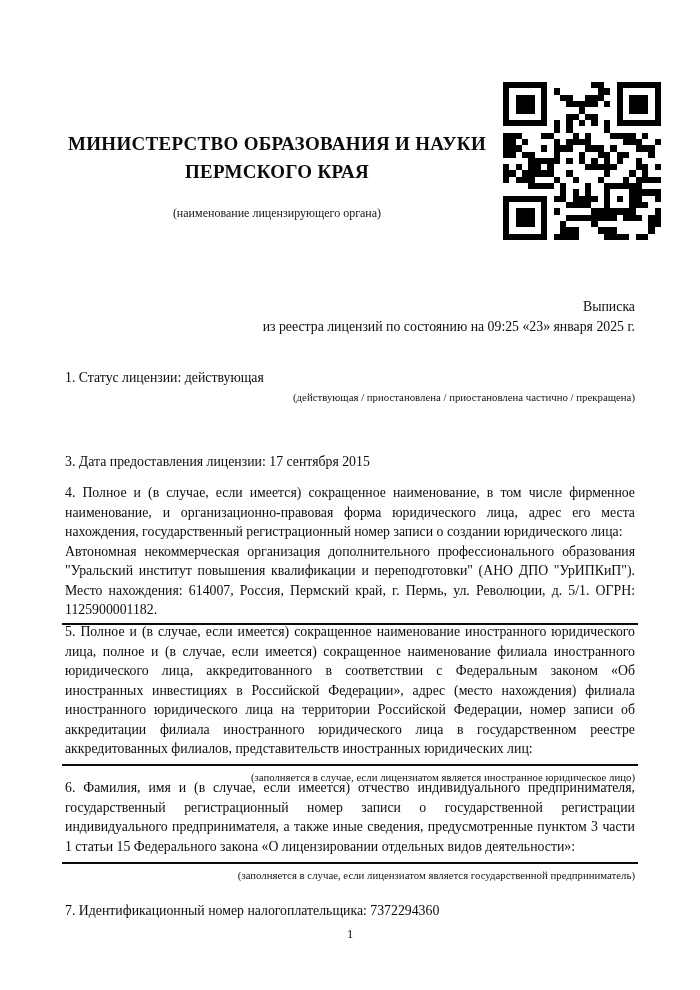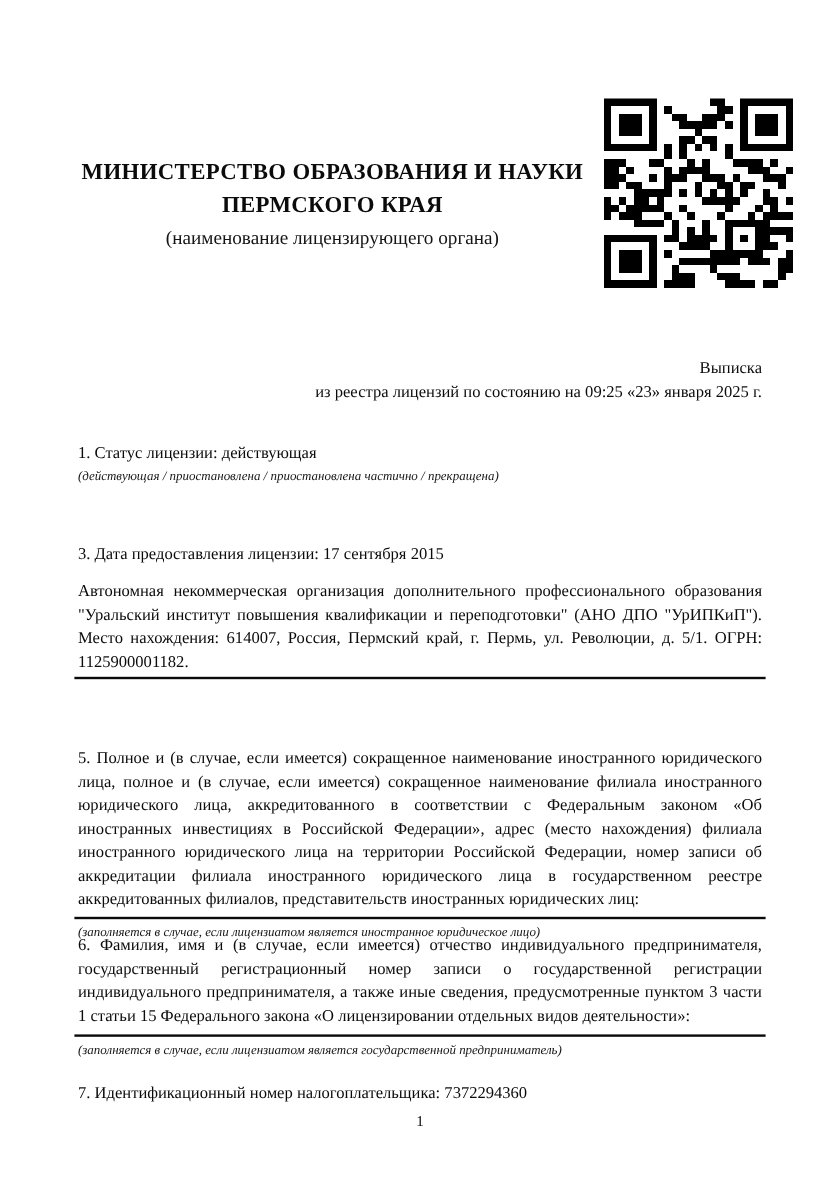--- a/index.html
+++ b/index.html
@@ -32,22 +32,22 @@
     width: 438px;
     text-align: center;
   }
   .ministry-name {
     font-weight: bold;
     font-size: 19px;
     line-height: 28px;
     letter-spacing: 0.3px;
   }
   .ministry-caption {
-    font-size: 16px;
-    margin-top: 4px;
+    font-size: 12px;
+    margin-top: 20px;
     color: #141414;
   }
 
   
   .doc-title {
     position: absolute;
     left: 65px;
     top: 297px;
     width: 570px;
     text-align: right;
@@ -65,25 +65,24 @@
   }
   .sec p { margin: 0; text-align: justify; }
   .rule {
     height: 0;
     border: 0;
     border-top: 2px solid #0b0b0b;
     margin: 3px 0 0 -3px;
     width: 576px;
   }
   .cap {
-    text-align: left;
+    text-align: right;
     font-size: 10.8px;
     margin-top: 2px;
     color: #141414;
-    font-style: italic;
   }
   .single-line { white-space: nowrap; }
 
   .page-num {
     position: absolute;
     left: 0;
     top: 927px;
     width: 700px;
     text-align: center;
     font-size: 12.5px;
@@ -421,20 +420,21 @@
     <p class="single-line">1. Статус лицензии: действующая</p>
     <div class="cap" style="margin-top:0px">(действующая / приостановлена / приостановлена частично / прекращена)</div>
   </div>
 
 
   <div class="sec" style="top:452px">
     <p class="single-line">3. Дата предоставления лицензии: 17 сентября 2015</p>
   </div>
 
   <div class="sec" style="top:483px">
+    <p>4. Полное и (в случае, если имеется) сокращенное наименование, в том числе фирменное наименование, и организационно-правовая форма юридического лица, адрес его места нахождения, государственный регистрационный номер записи о создании юридического лица:</p>
     <p>Автономная некоммерческая организация дополнительного профессионального образования "Уральский институт повышения квалификации и переподготовки" (АНО ДПО "УрИПКиП"). Место нахождения: 614007, Россия, Пермский край, г. Пермь, ул. Революции, д. 5/1. ОГРН: 1125900001182.</p>
     <div class="rule"></div>
   </div>
 
   <div class="sec" style="top:622px">
     <p>5. Полное и (в случае, если имеется) сокращенное наименование иностранного юридического лица, полное и (в случае, если имеется) сокращенное наименование филиала иностранного юридического лица, аккредитованного в соответствии с Федеральным законом «Об иностранных инвестициях в Российской Федерации», адрес (место нахождения) филиала иностранного юридического лица на территории Российской Федерации, номер записи об аккредитации филиала иностранного юридического лица в государственном реестре аккредитованных филиалов, представительств иностранных юридических лиц:</p>
     <div class="rule" style="margin-top:5px"></div>
     <div class="cap">(заполняется в случае, если лицензиатом является иностранное юридическое лицо)</div>
   </div>
 

